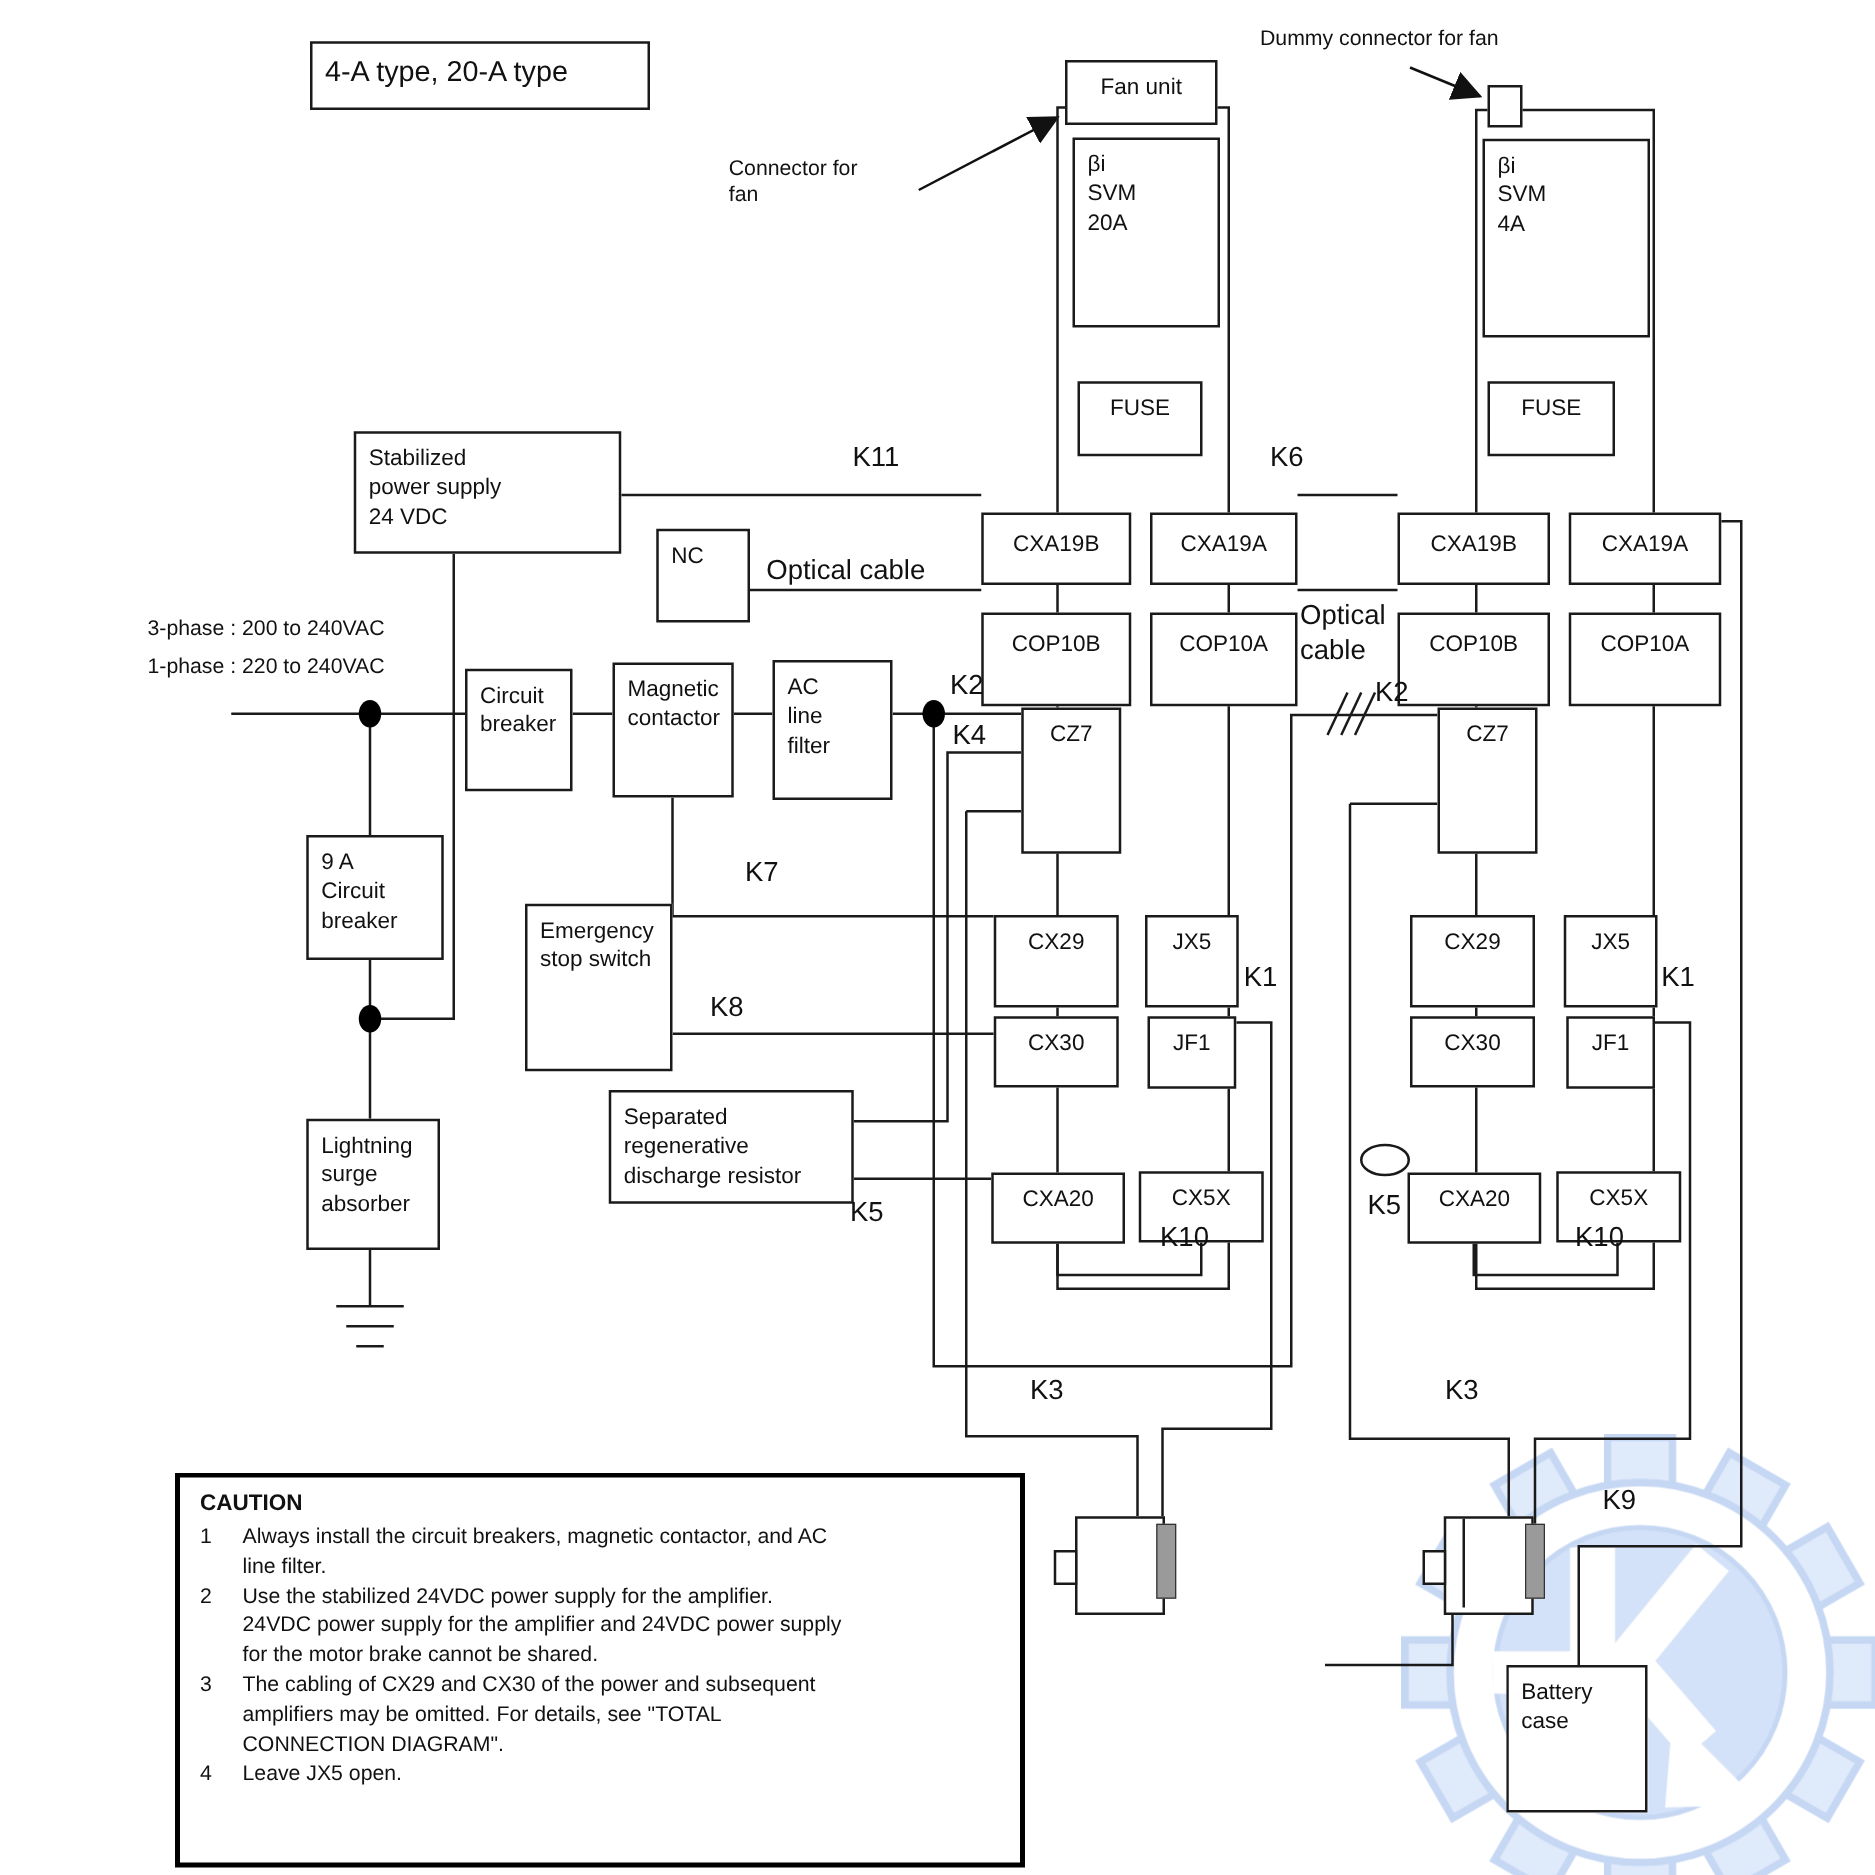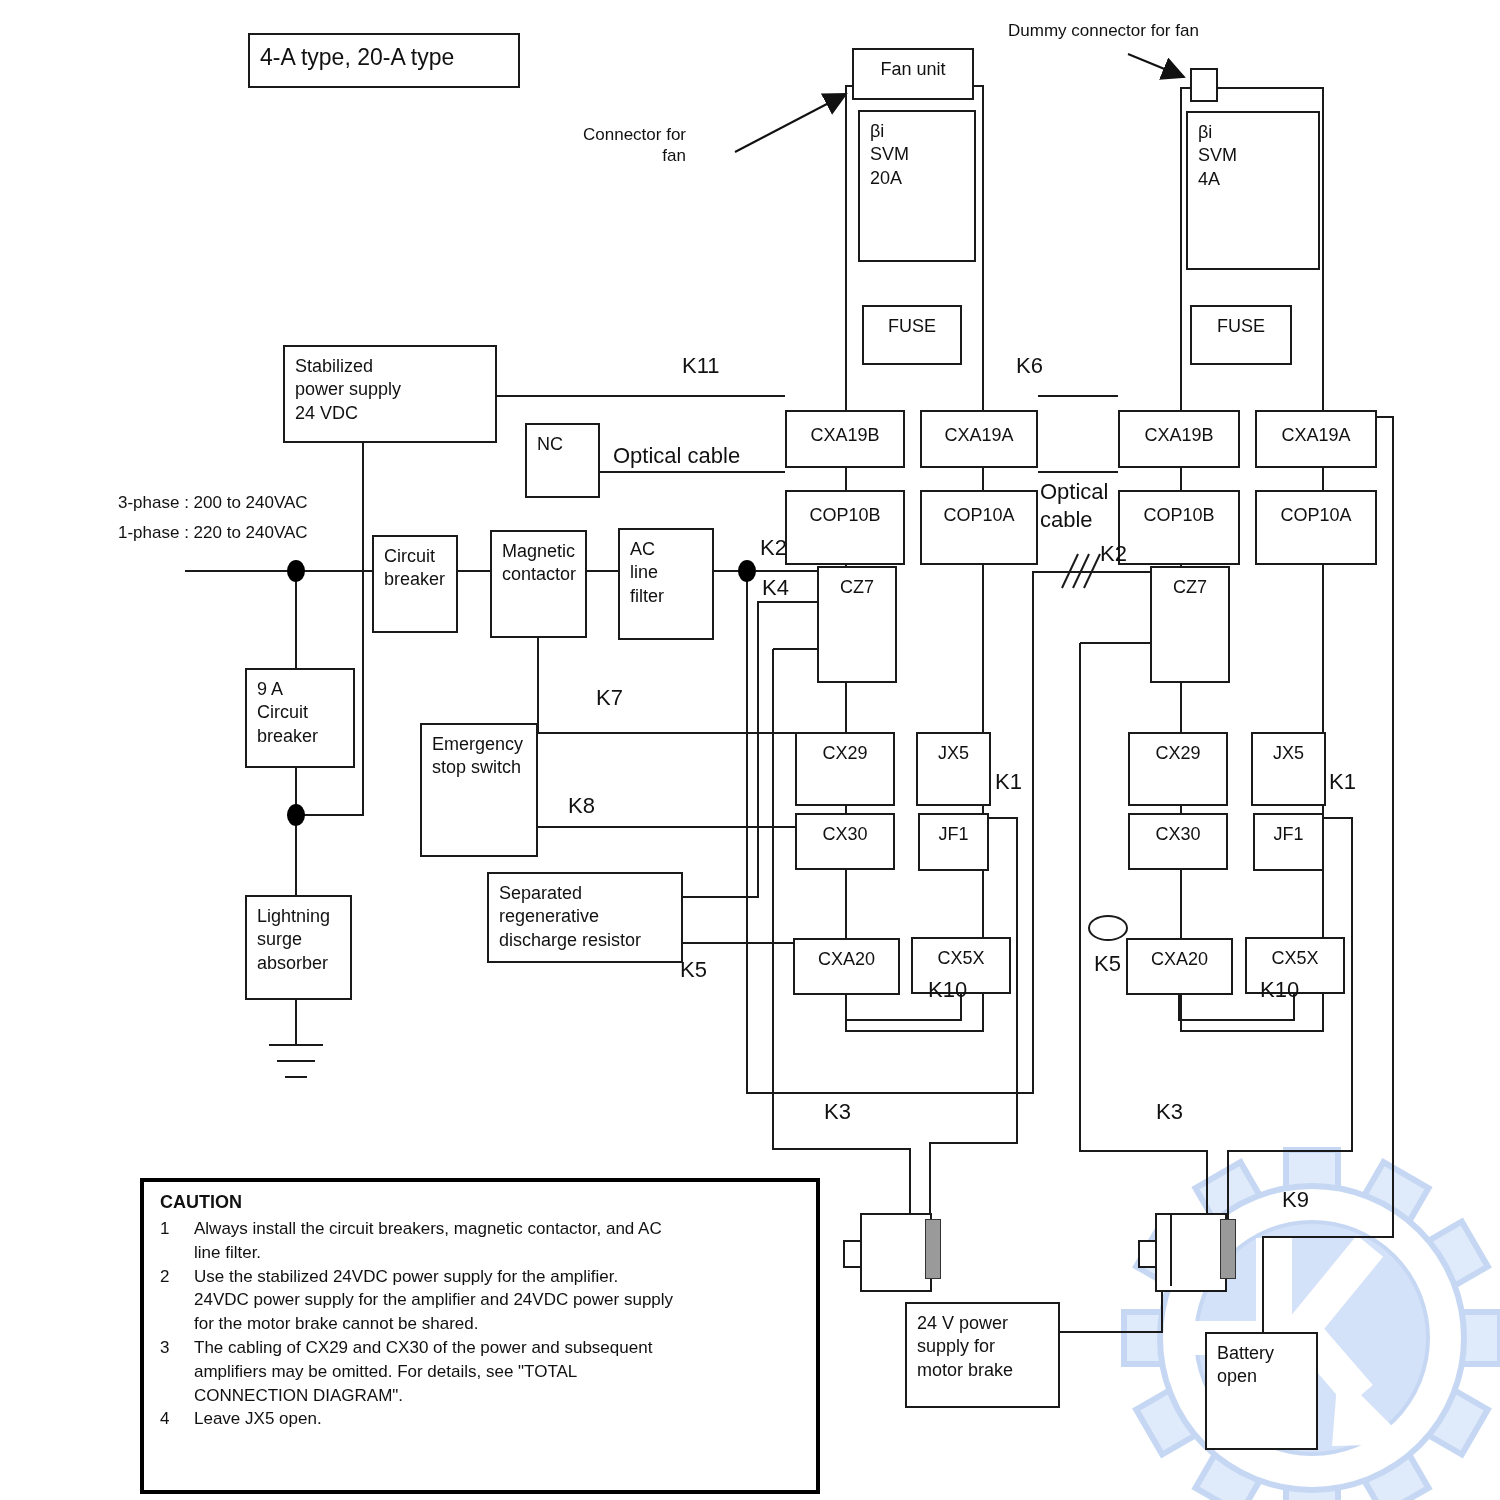--- a/index.html
+++ b/index.html
@@ -5,21 +5,21 @@
   html,body{margin:0;padding:0;background:#fff;}
   #stage{position:relative;width:1500px;height:1500px;background:#fff;overflow:hidden;
          font-family:"Liberation Sans", sans-serif;color:#111;}
   svg.layer{position:absolute;left:0;top:0;z-index:1;}
   .encl{position:absolute;border:2px solid #1a1a1a;background:transparent;z-index:2;}
   .box{position:absolute;border:2px solid #1a1a1a;background:#fff;z-index:3;
        font-size:18px;line-height:1.3;white-space:pre-line;box-sizing:border-box;}
   .cbox{display:flex;justify-content:center;align-items:flex-start;padding-top:8px;margin-top:23px;}
   .tbox{padding:8px 10px;}
   .lbl{position:absolute;z-index:4;font-size:22px;white-space:pre-line;line-height:1.25;}
-  .sm{font-size:17px;text-align:right;}
+  .sm{font-size:17px;}
   .sq{position:absolute;border:2px solid #1a1a1a;background:#fff;z-index:3;}
   .motor{position:absolute;border:2px solid #1a1a1a;background:#fff;z-index:3;}
   .mshaft{position:absolute;border:2px solid #1a1a1a;background:#fff;z-index:3;}
   .mconn{position:absolute;background:#9a9a9a;border:1px solid #333;z-index:3;}
   .mstripe{position:absolute;width:2px;background:#1a1a1a;z-index:4;}
   #caution{position:absolute;left:140px;top:1178px;width:680px;height:316px;
            border:4px solid #000;background:#fff;z-index:3;box-sizing:border-box;
            padding:10px 16px;font-size:17px;}
   #caution .c-title{font-weight:bold;font-size:18px;margin-bottom:4px;}
   .c-item{display:flex;line-height:1.4;}
@@ -198,25 +198,22 @@
 Circuit
 breaker</span></div>
   <div class="box tbox" style="left:420px;top:723px;width:118px;height:134px;"><span>Emergency
 stop switch</span></div>
   <div class="box tbox" style="left:487px;top:872px;width:196px;height:91px;"><span>Separated
 regenerative
 discharge resistor</span></div>
   <div class="box tbox" style="left:245px;top:895px;width:107px;height:105px;padding-left:10px;"><span>Lightning
 surge
 absorber</span></div>
-  <div class="box tbox" style="left:905px;top:1302px;width:155px;height:106px;"><span>24 V power
-supply for
-motor brake</span></div>
   <div class="box tbox" style="left:1205px;top:1332px;width:113px;height:118px;"><span>Battery
-open</span></div>
+case</span></div>
 
   <div class="motor" style="left:860px;top:1213px;width:68px;height:75px;"></div>
   <div class="mshaft" style="left:843px;top:1240px;width:15px;height:24px;"></div>
   <div class="mconn" style="left:925px;top:1219px;width:14px;height:58px;"></div>
   <div class="motor" style="left:1155px;top:1213px;width:68px;height:75px;"></div>
   <div class="mstripe" style="left:1170px;top:1215px;height:71px;"></div>
   <div class="mshaft" style="left:1138px;top:1240px;width:15px;height:24px;"></div>
   <div class="mconn" style="left:1220px;top:1219px;width:14px;height:58px;"></div>
 
   <div class="lbl sm" style="left:583px;top:124px;">Connector for

